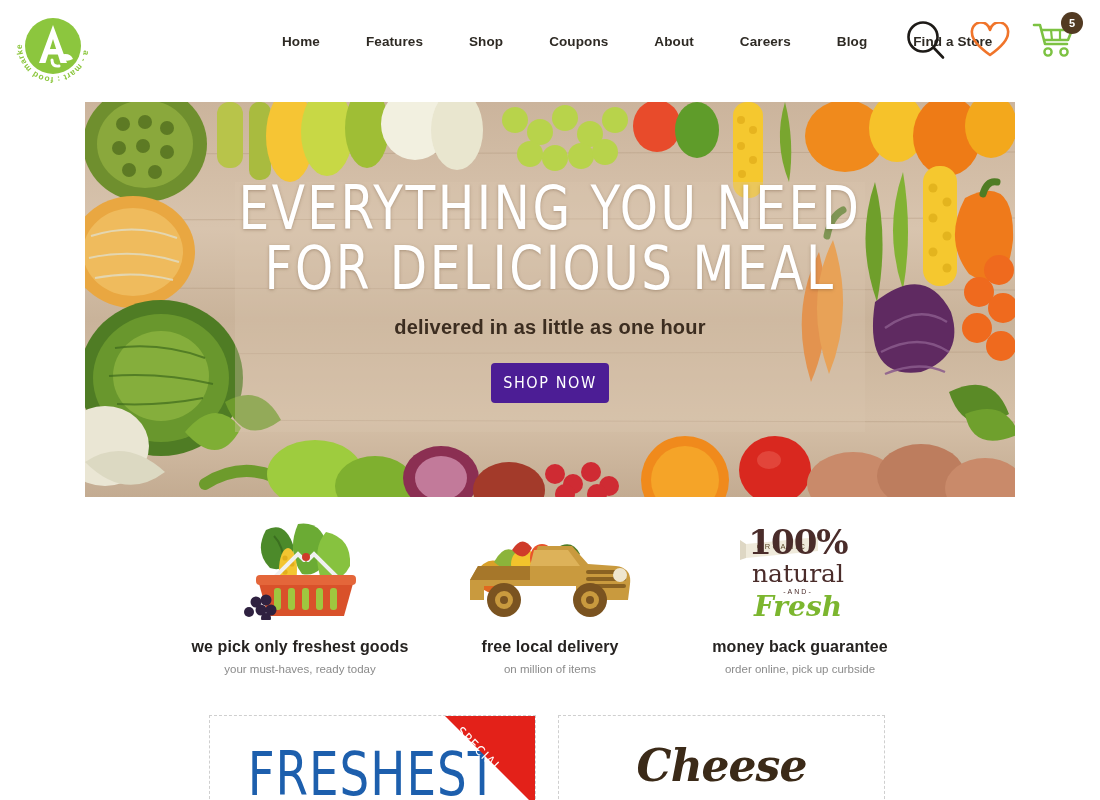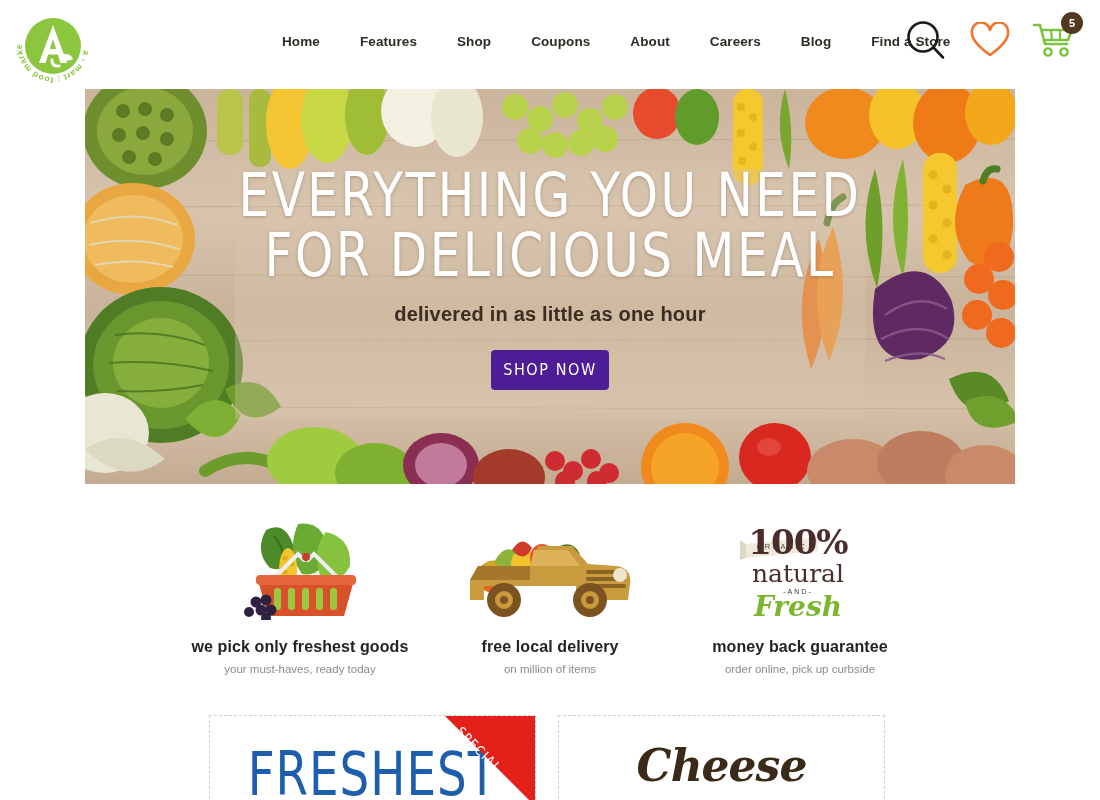--- a/index.html
+++ b/index.html
@@ -39,21 +39,21 @@
     height: 78px;
     display: block;
   }
 
   .nav {
     position: absolute;
     left: 265px;
     top: 34px;
     display: flex;
     align-items: center;
-    gap: 6px;
+    gap: 12px;
   }
   .nav-item {
     font-size: 13.5px;
     font-weight: 600;
     color: #2e2a24;
     letter-spacing: 0.1px;
     padding: 0 17px;
     white-space: nowrap;
     cursor: pointer;
     text-decoration: none;
@@ -91,21 +91,21 @@
     display: flex;
     align-items: center;
     justify-content: center;
     font-family: "Liberation Sans", sans-serif;
   }
 
   
   .hero {
     position: absolute;
     left: 85px;
-    top: 89px;
+    top: 102px;
     width: 930px;
     height: 395px;
     border-radius: 0;
     overflow: hidden;
   }
   .hero-photo {
     position: absolute;
     inset: 0;
     width: 100%;
     height: 100%;

